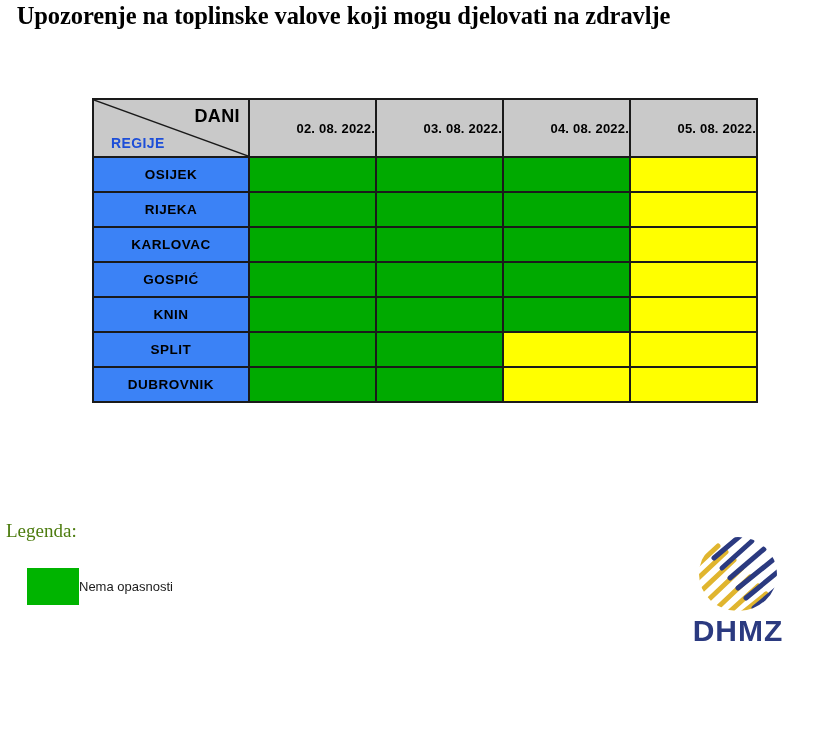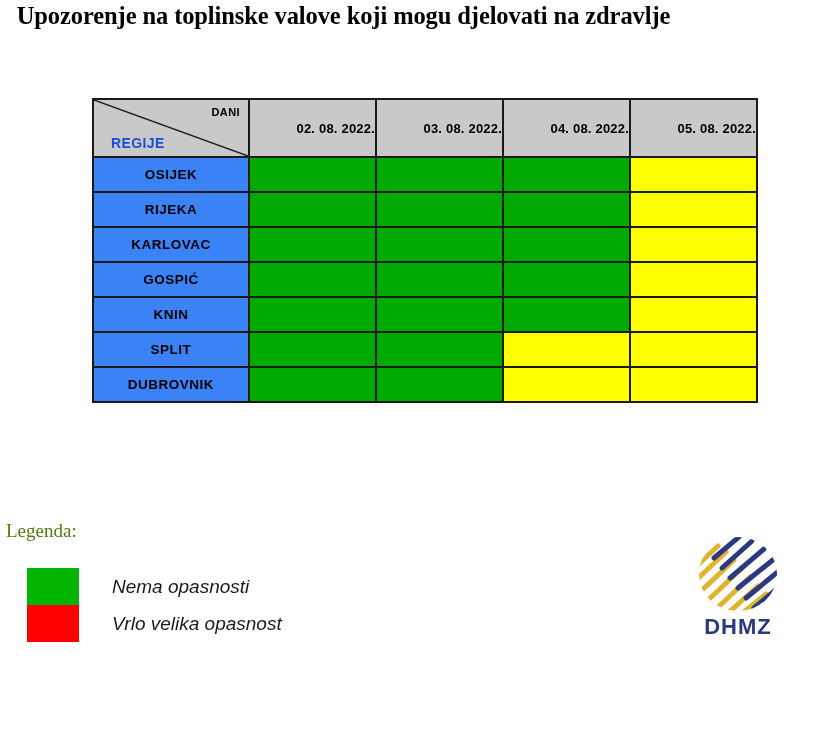--- a/index.html
+++ b/index.html
@@ -53,21 +53,21 @@
   .corner-diag {
     position: absolute;
     left: 0; top: 0;
     width: 100%; height: 100%;
     display: block;
   }
   .corner-dani {
     position: absolute;
     right: 8px;
     top: 6px;
-    font-size: 11px;
+    font-size: 18px;
     font-weight: bold;
     color: #000;
     letter-spacing: 0.4px;
   }
   .corner-regije {
     position: absolute;
     left: 17px;
     bottom: 5px;
     font-size: 14px;
     font-weight: bold;
@@ -122,26 +122,24 @@
     display: flex;
     align-items: center;
     height: 37px;
   }
   .legend-swatch {
     width: 52px;
     height: 37px;
     flex: 0 0 auto;
   }
   .legend-label {
-    margin-left: 33px;
-    font-size: 19px;
+    font-size: 13px;
     color: #1b1b1b;
     white-space: nowrap;
     font-family: "Liberation Sans", sans-serif;
-    font-style: italic;
   }
 
   
   .logo-wrap {
     position: absolute;
     left: 676px;
     top: 536px;
     width: 124px;
     height: 112px;
   }
@@ -153,21 +151,21 @@
     height: 80px;
   }
   .logo-text {
     position: absolute;
     left: 0;
     top: 78px;
     width: 124px;
     text-align: center;
     font-family: "Liberation Sans", sans-serif;
     font-weight: bold;
-    font-size: 22px;
+    font-size: 30px;
     letter-spacing: 1px;
     color: #2b3a80;
   }
 </style>
 </head>
 <body>
 
 <div class="page-title">Upozorenje na toplinske valove koji mogu djelovati na zdravlje</div>
 
 <table class="warn-table">
@@ -238,24 +236,20 @@
     </tr>
   </tbody>
 </table>
 
 <div class="legend-title">Legenda:</div>
 
 <div class="legend-list">
   <div class="legend-row">
     <span class="legend-swatch" style="background: rgb(0, 180, 0);"></span>
     <span class="legend-label">Nema opasnosti</span>
-  </div>
-  <div class="legend-row">
-    <span class="legend-swatch" style="background: rgb(254, 0, 0);"></span>
-    <span class="legend-label">Vrlo velika opasnost</span>
   </div>
 </div>
 
 <div class="logo-wrap">
   <svg class="logo-mark" viewBox="0 0 100 80">
     <defs>
       <clipPath id="circClip">
         <ellipse cx="50" cy="38" rx="39" ry="37"></ellipse>
       </clipPath>
     </defs>

